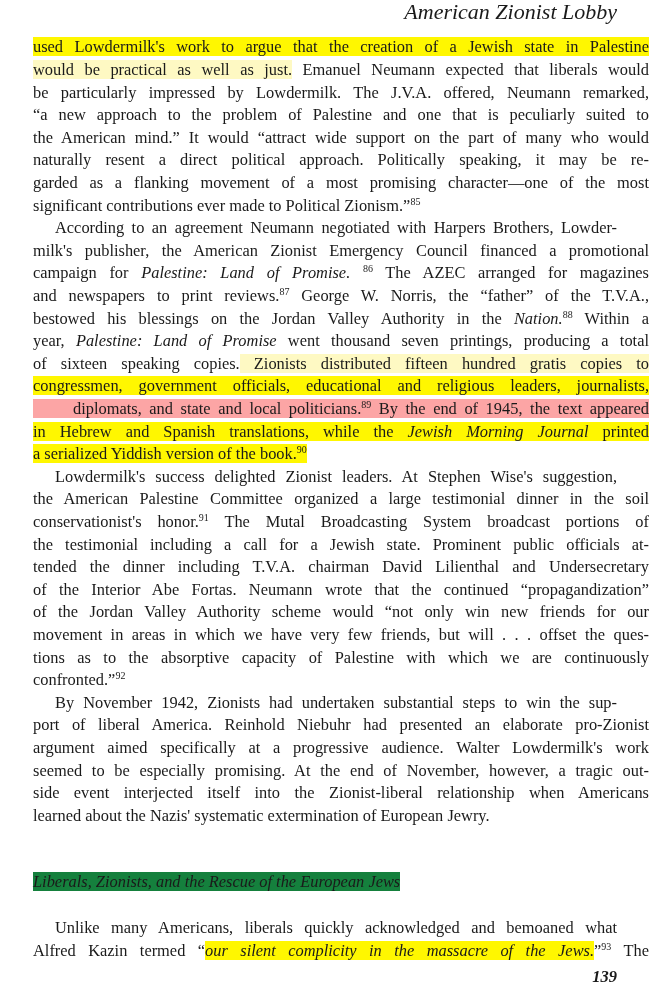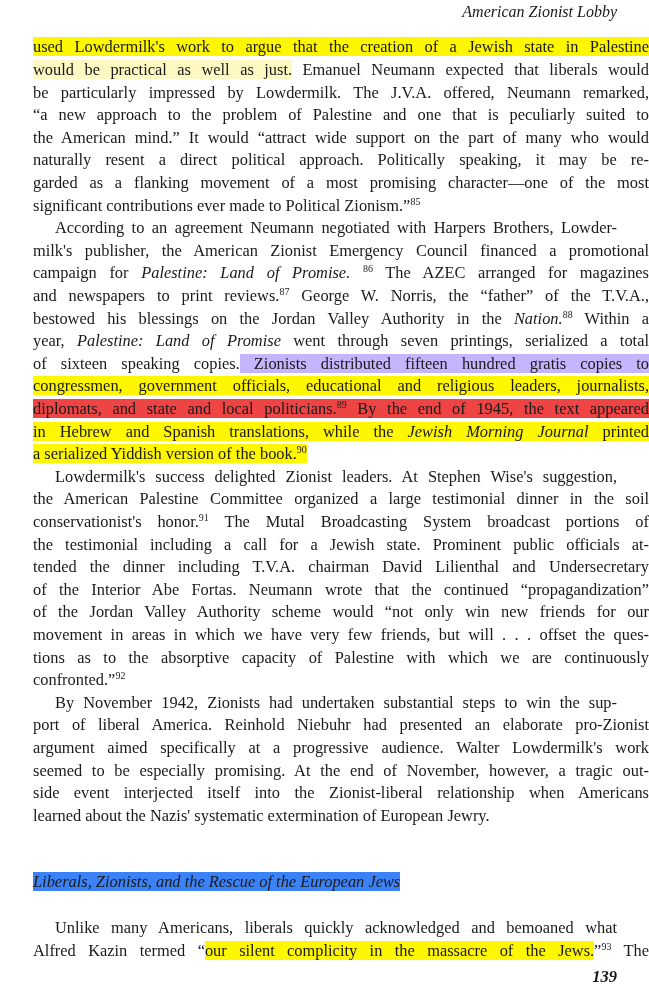--- a/index.html
+++ b/index.html
@@ -5,21 +5,21 @@
   html, body { margin: 0; padding: 0; background: #ffffff; }
   body { width: 649px; height: 1003px; position: relative; overflow: hidden; }
   .page {
     position: absolute; left: 33px; top: 0; width: 584px;
     font-family: "Liberation Serif", "DejaVu Serif", serif;
     color: #1a1a1a;
     font-size: 16.4px;
   }
   .running-head {
     position: absolute; right: 0; top: 0px; height: 24px; line-height: 24px;
-    font-style: italic; font-size: 16px; white-space: nowrap;
+    font-style: italic; font-size: 22px; white-space: nowrap;
   }
   .line {
     position: absolute; left: 0; width: 616px; height: 22px; line-height: 22px;
     white-space: nowrap; text-align: justify; text-align-last: justify;
   }
   .line.last { text-align-last: left; }
   .line.indent { padding-left: 22px; width: 562px; }
   .hl { background: #fff700; }
   sup, .sup { font-size: 10px; vertical-align: 6px; line-height: 0; font-weight: normal; }
   i { font-style: italic; }
@@ -45,24 +45,24 @@
   <div class="line" style="top:127px">the American mind.” It would “attract wide support on the part of many who would</div>
   <div class="line" style="top:149px">naturally resent a direct political approach. Politically speaking, it may be re-</div>
   <div class="line" style="top:172px">garded as a flanking movement of a most promising character—one of the most</div>
   <div class="line last" style="top:195px"><span>significant contributions ever made to Political Zionism.”</span><span class="sup">85</span></div>
 
   <div class="line indent" style="top:217px">According to an agreement Neumann negotiated with Harpers Brothers, Lowder-</div>
   <div class="line" style="top:240px">milk's publisher, the American Zionist Emergency Council financed a promotional</div>
   <div class="line" style="top:262px"><span>campaign for </span><i>Palestine: Land of Promise.</i> <span class="sup">86</span><span> The AZEC arranged for magazines</span></div>
   <div class="line" style="top:285px"><span>and newspapers to print reviews.</span><span class="sup">87</span><span> George W. Norris, the “father” of the T.V.A.,</span></div>
   <div class="line" style="top:308px"><span>bestowed his blessings on the Jordan Valley Authority in the </span><i>Nation.</i><span class="sup">88</span><span> Within a</span></div>
-  <div class="line" style="top:330px"><span>year, </span><i>Palestine: Land of Promise</i><span> went through seven printings, serialized a total</span></div>
-  <div class="line" style="top:353px"><span>of sixteen speaking copies.</span><span class="hl" style="background: #c4b5fd;"> Zionists distributed fifteen hundred gratis copies to</span></div>
+  <div class="line" style="top:330px"><span>year, </span><i>Palestine: Land of Promise</i><span> went thousand seven printings, producing a total</span></div>
+  <div class="line" style="top:353px"><span>of sixteen speaking copies.</span><span class="hl" style="background: #fef9c3;"> Zionists distributed fifteen hundred gratis copies to</span></div>
   <div class="line" style="top:375px"><span class="hl" style="background: rgb(255, 247, 0);">congressmen, government officials, educational and religious leaders, journalists,</span></div>
-  <div class="line" style="top:398px"><span class="hl" style="background: #ef4444;"><span>diplomats, and state and local politicians.</span><span class="sup">89</span><span> By the end of 1945, the text appeared</span></span></div>
+  <div class="line" style="top:398px"><span class="hl" style="background: #fca5a5; padding-left: 40px;"><span>diplomats, and state and local politicians.</span><span class="sup">89</span><span> By the end of 1945, the text appeared</span></span></div>
   <div class="line" style="top:421px"><span class="hl" style="background: rgb(255, 247, 0);"><span>in Hebrew and Spanish translations, while the </span><i>Jewish Morning Journal</i><span> printed</span></span></div>
   <div class="line last" style="top:443px"><span class="hl" style="background: rgb(255, 247, 0);"><span>a serialized Yiddish version of the book.</span><span class="sup">90</span></span></div>
 
   <div class="line indent" style="top:466px">Lowdermilk's success delighted Zionist leaders. At Stephen Wise's suggestion,</div>
   <div class="line" style="top:488px">the American Palestine Committee organized a large testimonial dinner in the soil</div>
   <div class="line" style="top:511px"><span>conservationist's honor.</span><span class="sup">91</span><span> The Mutal Broadcasting System broadcast portions of</span></div>
   <div class="line" style="top:534px">the testimonial including a call for a Jewish state. Prominent public officials at-</div>
   <div class="line" style="top:556px">tended the dinner including T.V.A. chairman David Lilienthal and Undersecretary</div>
   <div class="line" style="top:579px">of the Interior Abe Fortas. Neumann wrote that the continued “propagandization”</div>
   <div class="line" style="top:601px">of the Jordan Valley Authority scheme would “not only win new friends for our</div>
@@ -70,19 +70,19 @@
   <div class="line" style="top:647px">tions as to the absorptive capacity of Palestine with which we are continuously</div>
   <div class="line last" style="top:669px"><span>confronted.”</span><span class="sup">92</span></div>
 
   <div class="line indent" style="top:692px">By November 1942, Zionists had undertaken substantial steps to win the sup-</div>
   <div class="line" style="top:714px">port of liberal America. Reinhold Niebuhr had presented an elaborate pro-Zionist</div>
   <div class="line" style="top:737px">argument aimed specifically at a progressive audience. Walter Lowdermilk's work</div>
   <div class="line" style="top:760px">seemed to be especially promising. At the end of November, however, a tragic out-</div>
   <div class="line" style="top:782px">side event interjected itself into the Zionist-liberal relationship when Americans</div>
   <div class="line last" style="top:805px">learned about the Nazis' systematic extermination of European Jewry.</div>
 
-  <div class="heading" style="top:871px"><span class="hl" style="background: #3b82f6;">Liberals, Zionists, and the Rescue of the European Jews</span></div>
+  <div class="heading" style="top:871px"><span class="hl" style="background: #15803d;">Liberals, Zionists, and the Rescue of the European Jews</span></div>
 
   <div class="line indent" style="top:917px">Unlike many Americans, liberals quickly acknowledged and bemoaned what</div>
-  <div class="line" style="top:940px"><span>Alfred Kazin termed “</span><span class="hl" style="background: rgb(255, 247, 0);">our silent complicity in the massacre of the Jews.</span><span>”</span><span class="sup">93</span><span> The</span></div>
+  <div class="line" style="top:940px"><span>Alfred Kazin termed “</span><span class="hl" style="background: rgb(255, 247, 0); font-style: italic;">our silent complicity in the massacre of the Jews.</span><span>”</span><span class="sup">93</span><span> The</span></div>
 
   <div class="folio" style="top:966px">139</div>
 </div>
 
 </body></html>

